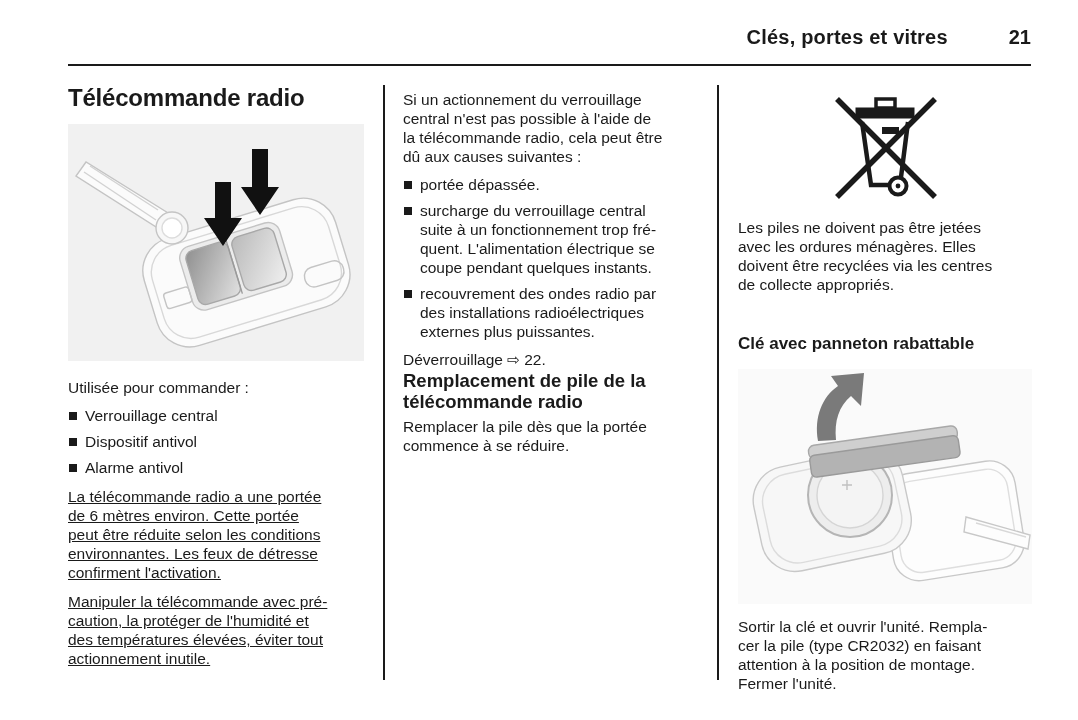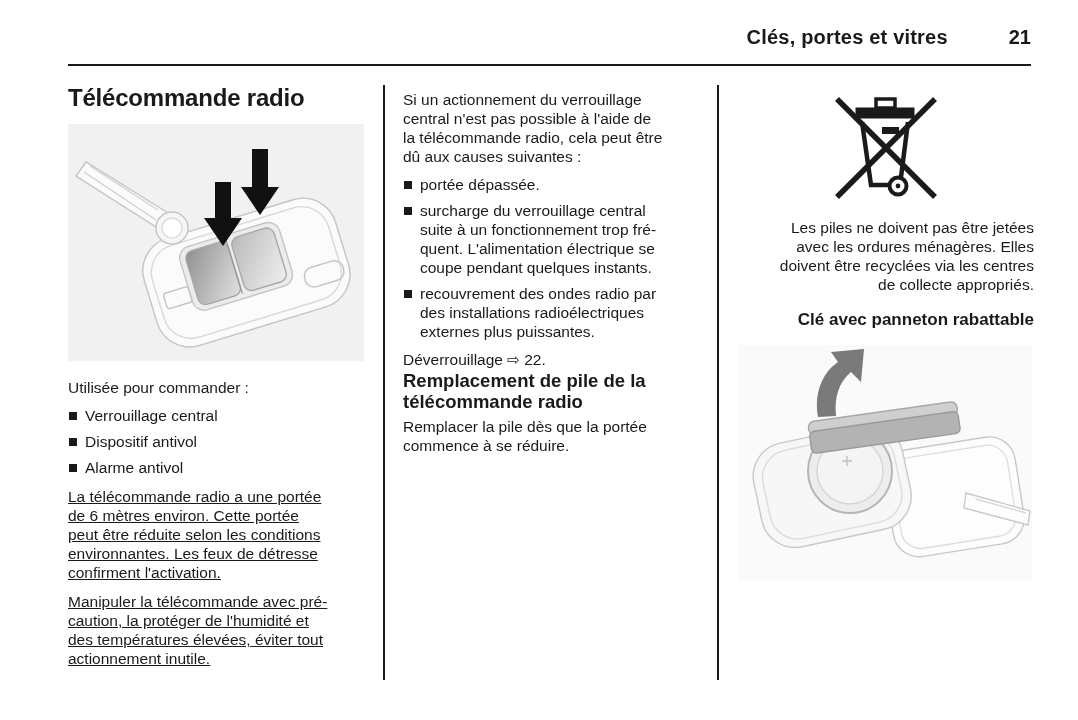--- a/index.html
+++ b/index.html
@@ -20,21 +20,21 @@
     background:#1a1a1a;
   }
   
   .vdiv { position:absolute; top:85px; width:1.5px; height:595px; background:#1a1a1a; }
   .vdiv.d1 { left:383px; }
   .vdiv.d2 { left:717px; }
   
   .col { position:absolute; top:85px; width:296px; }
   .col1 { left:68px; }
   .col2 { left:403px; }
-  .col3 { left:738px;text-align:right; }
+  .col3 { left:738px; }
 
   h1.sec { margin:0; font-size:24px; font-weight:bold; line-height:26px; letter-spacing:-0.2px; }
   h2.sub { margin:0; font-size:18.5px; font-weight:bold; line-height:21px; }
   h3.subsub { margin:0; font-size:17px; font-weight:bold; line-height:19px; }
 
   .body-text { font-size:15.5px; line-height:19px; }
   .lines { white-space:pre-line; }
 
   .figure { background:#f1f1f1; overflow:hidden; }
   .figure.plain { background:#fafafa; }
@@ -49,21 +49,21 @@
   .bullet-item:first-child { margin-top:2px;text-align:right; }
   .bullet-sq {
     flex:0 0 auto; width:8px; height:8px; background:#1a1a1a;
     margin:6px 8px 0 1px;
   }
   .ref-line { margin-top:9px; }
   .ref-arrow { font-family:"DejaVu Sans",sans-serif; font-size:15px; }
 
   .weee-wrap { height:120px; display:flex; justify-content:center; align-items:flex-start; }
   .h2b { margin-top:25px; }
-  .subsub-wrap { margin-top:16px; }
+  .subsub-wrap { margin-top:40px; }
   .para-tight { margin-top:5px; }
   .para13 { margin-top:13px; }
 </style>
 </head>
 <body>
 
 <div class="page">
 
   <div class="header">
     <span class="htitle">Clés, portes et vitres</span>
@@ -242,15 +242,19 @@
           <g transform="rotate(-8 150 88)">
             <rect x="72" y="66" width="150" height="14" rx="6" fill="#cfcfcf" stroke="#a8a8a8"></rect>
             <rect x="72" y="76" width="150" height="22" rx="5" fill="#b3b3b3" stroke="#9a9a9a"></rect>
           </g>
         </g>
 
         <path fill="#7a7a7a" d="M80,72 C76,48 84,28 100,17 L93,7 L126,4 L123,37 L113,27 C101,37 96,52 98,71 Z"></path>
       </svg>
     </div>
 
+    <div class="body-text lines para13">Sortir la clé et ouvrir l'unité. Rempla-
+cer la pile (type CR2032) en faisant
+attention à la position de montage.
+Fermer l'unité.</div>
   </div>
 
 </div>
 
 </body></html>

